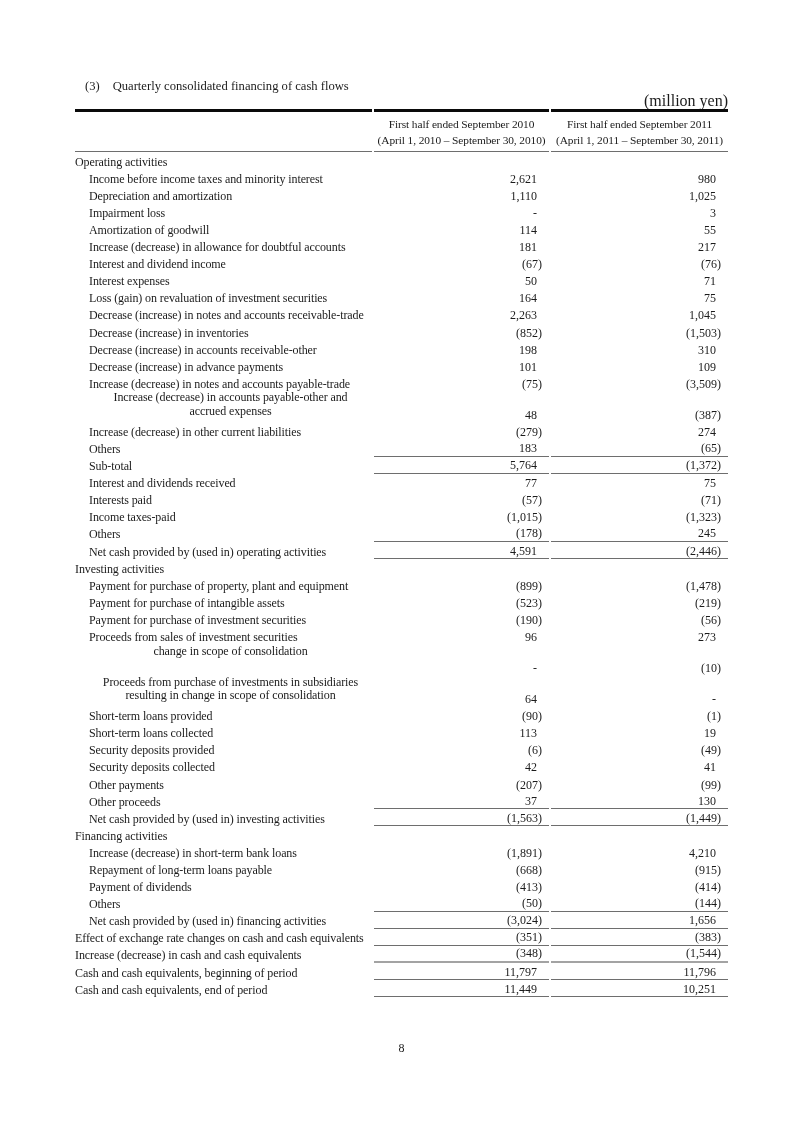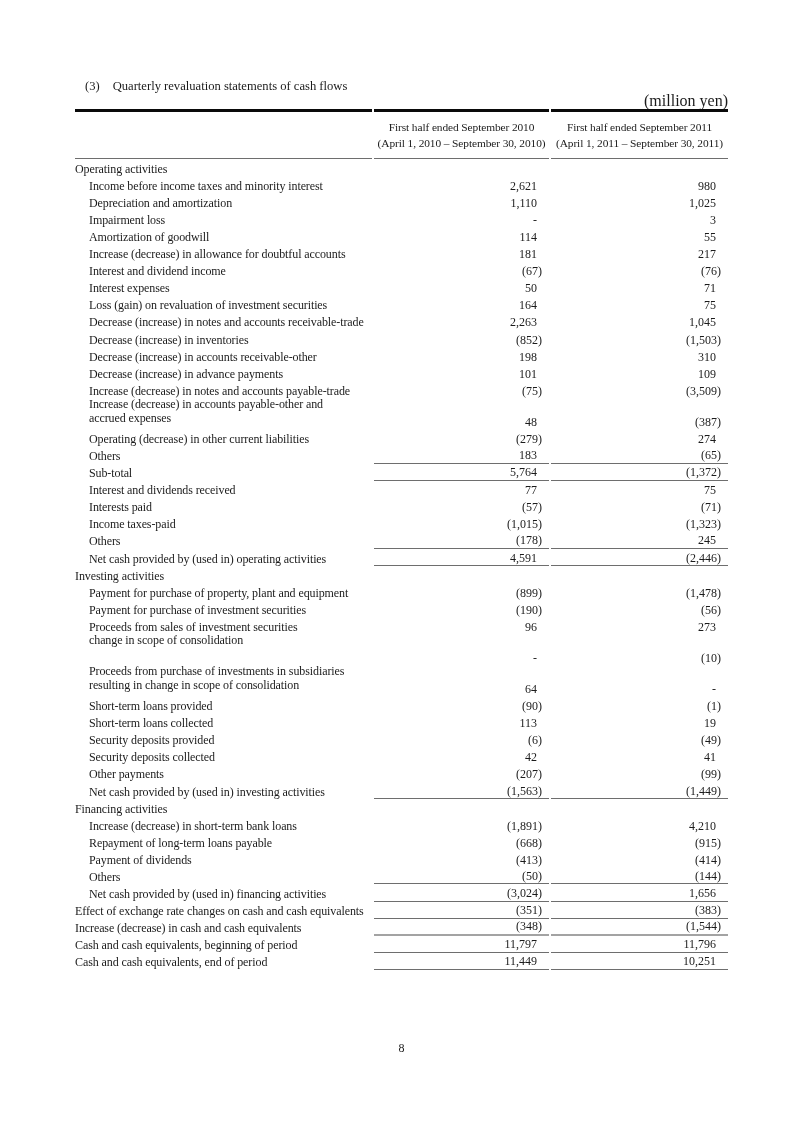--- a/index.html
+++ b/index.html
@@ -20,52 +20,52 @@
   .unit-note {
     position: absolute; left: 75px; top: 92px; width: 653px;
     text-align: right; font-size: 16px;
   }
   .cashflow-table { position: absolute; left: 75px; top: 109px; width: 653px; }
   .thead, .trow {
     display: grid;
     grid-template-columns: 297px 175px 177px;
     column-gap: 2px;
   }
-  .thead { height: 50px; }
+  .thead { height: 43px; }
   .hcell {
     border-top: 3px solid #0a0a0a;
     border-bottom: 1px solid #6e6e6e;
     display: flex; flex-direction: column; justify-content: center; align-items: center;
     font-size: 11.4px; line-height: 16px; white-space: nowrap;
     letter-spacing: -0.1px;
   }
   .trow { height: 17.1px; }
   .trow.item2 { height: 31px; }
   .cell { display: flex; align-items: flex-end; }
-  .lbl { font-size: 12px; line-height: 14.5px; white-space: nowrap; letter-spacing: -0.1px; }
+  .lbl { font-size: 12px; line-height: 14.5px; white-space: nowrap; letter-spacing: -0.1px; text-align: center; }
   .trow.item2 .lbl { display: block; line-height: 13.8px; }
   .lbl.ind { padding-left: 14px; }
   .val { justify-content: flex-end; font-size: 12px; line-height: 14.5px; }
   .num { padding-right: 12px; }
   .num.paren { padding-right: 7px; }
   .bb { border-bottom: 1px solid #6e6e6e; font-family: Liberation Serif, serif; }
   .bb-thick { border-bottom: 2.5px solid #a3a3a3; }
   .page-num {
     position: absolute; left: 75px; top: 1041px; width: 653px;
     text-align: center; font-size: 12px;
   }
 </style>
 </head>
 <body>
 
 <div class="page">
 
   <div class="doc-title">
     <span>(3)</span>
-    <span>Quarterly revaluation statements of cash flows</span>
+    <span>Quarterly consolidated financing of cash flows</span>
   </div>
 
   <div class="unit-note">(million yen)</div>
 
   <div class="cashflow-table">
     <div class="thead">
       <div class="hcell"></div>
       <div class="hcell">
         <div>First half ended September 2010</div>
         <div>(April 1, 2010 – September 30, 2010)</div>
@@ -204,21 +204,21 @@
             <div>accrued expenses</div>
           </div>
           <div class="cell val">
             <span class="num">48</span>
           </div>
           <div class="cell val">
             <span class="num paren">(387)</span>
           </div>
         </div>
         <div class="trow item">
-          <div class="cell lbl ind">Operating (decrease) in other current liabilities</div>
+          <div class="cell lbl ind">Increase (decrease) in other current liabilities</div>
           <div class="cell val">
             <span class="num paren">(279)</span>
           </div>
           <div class="cell val">
             <span class="num">274</span>
           </div>
         </div>
         <div class="trow item">
           <div class="cell lbl ind">Others</div>
           <div class="cell val bb">
@@ -290,20 +290,29 @@
         <div class="trow item">
           <div class="cell lbl ind">Payment for purchase of property, plant and equipment</div>
           <div class="cell val">
             <span class="num paren">(899)</span>
           </div>
           <div class="cell val">
             <span class="num paren">(1,478)</span>
           </div>
         </div>
         <div class="trow item">
+          <div class="cell lbl ind">Payment for purchase of intangible assets</div>
+          <div class="cell val">
+            <span class="num paren">(523)</span>
+          </div>
+          <div class="cell val">
+            <span class="num paren">(219)</span>
+          </div>
+        </div>
+        <div class="trow item">
           <div class="cell lbl ind">Payment for purchase of investment securities</div>
           <div class="cell val">
             <span class="num paren">(190)</span>
           </div>
           <div class="cell val">
             <span class="num paren">(56)</span>
           </div>
         </div>
         <div class="trow item">
           <div class="cell lbl ind">Proceeds from sales of investment securities</div>
@@ -376,20 +385,29 @@
         <div class="trow item">
           <div class="cell lbl ind">Other payments</div>
           <div class="cell val">
             <span class="num paren">(207)</span>
           </div>
           <div class="cell val">
             <span class="num paren">(99)</span>
           </div>
         </div>
         <div class="trow item">
+          <div class="cell lbl ind">Other proceeds</div>
+          <div class="cell val bb">
+            <span class="num">37</span>
+          </div>
+          <div class="cell val bb">
+            <span class="num">130</span>
+          </div>
+        </div>
+        <div class="trow item">
           <div class="cell lbl ind">Net cash provided by (used in) investing activities</div>
           <div class="cell val bb">
             <span class="num paren">(1,563)</span>
           </div>
           <div class="cell val bb">
             <span class="num paren">(1,449)</span>
           </div>
         </div>
         <div class="trow section">
           <div class="cell lbl">Financing activities</div>

